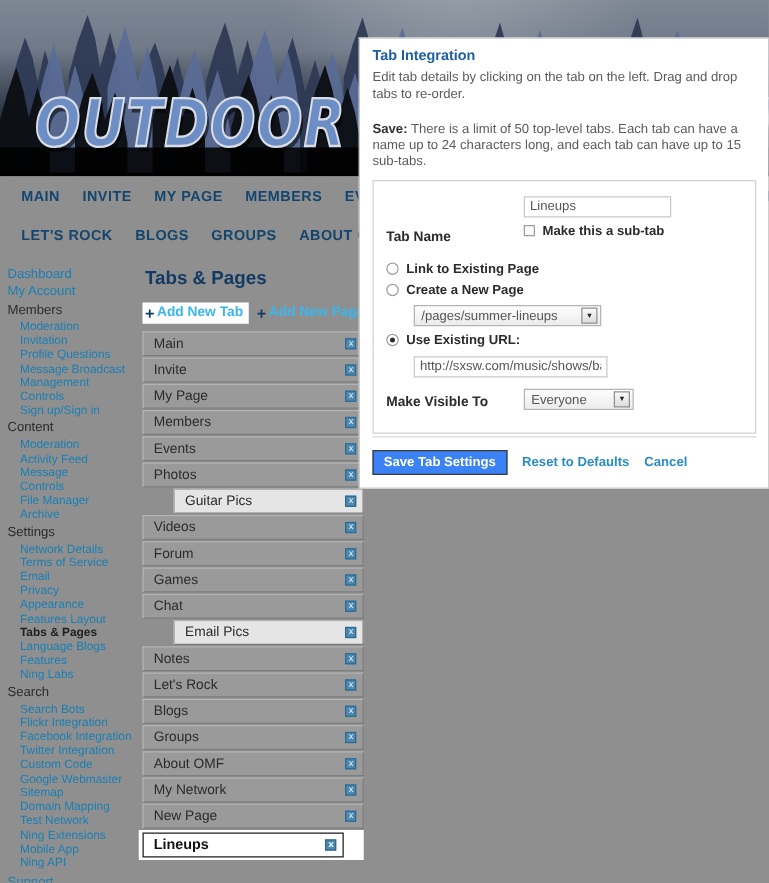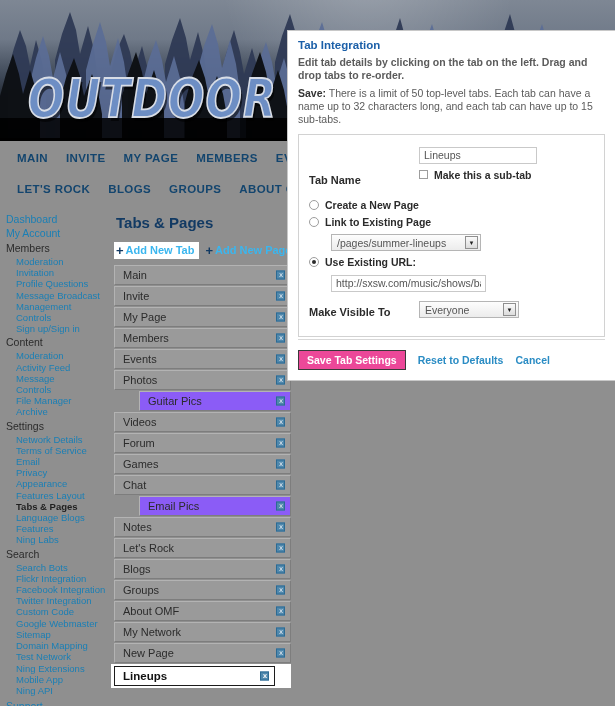--- a/index.html
+++ b/index.html
@@ -132,21 +132,21 @@
     height: 20px;
     margin-bottom: 1px;
     background: #9a9a9a;
     border: 1px solid #b3b3b3;
     border-right-color:#7d7d7d; border-bottom-color:#7d7d7d;
     display: flex; align-items: center;
     padding-left: 8px;
     color: #2b2b2b;
     font-size: 11px;
   }
-  .tab-item.sub { margin-left: 25px; background:#8b5cf6;align-items:center; }
+  .tab-item.sub { margin-left: 25px; background:#e5e5e5;align-items:center; }
   .tab-item.selected-wrap {
     background:#ffffff;
     border: none;
     padding: 0;
     height: 24px;
     margin-left: -3px;
     padding: 2px 16px 2px 3px;
   }
   .tab-item.selected-wrap .inner {
     flex: 1;
@@ -173,21 +173,21 @@
   .panel {
     position: absolute;
     left: 287px; top: 30px;
     width: 328px;
     background: #ffffff;
     border: 1px solid #c8c8c8;
     border-right: none;
     padding: 8px 10px 10px 10px;
   }
   .panel h2 { margin: 0 0 5px 0; color: #1b5fa8; font-size: 11.5px; font-weight: bold; }
-  .panel p.desc { margin: 0 0 5px 0; color: #5b5b5b; font-size: 10.5px; line-height: 13px; font-weight: bold; }
+  .panel p.desc { margin: 0 0 15px 0; color: #5b5b5b; font-size: 10.5px; line-height: 13px; }
   .panel p.note { margin: 0 0 8px 0; color: #5b5b5b; font-size: 10.5px; line-height: 13px; }
   .panel p.note b { color: #333; }
 
   .form-box { border: 1px solid #d2d2d2; padding: 10px 8px 10px 10px; }
   .form-row { display: flex; margin-bottom: 8px; align-items: flex-end; }
   .form-label { flex: 0 0 110px; font-size: 11px; color: #2b2b2b; font-weight: bold; padding-top: 2px; }
   .form-field { flex: 1; }
 
   input.txt {
     font-family: "Liberation Sans", sans-serif;
@@ -215,36 +215,36 @@
   .indent { margin-left: 22px; }
 
   .sel-box {
     display: inline-flex; align-items: center; justify-content: space-between;
     border: 1px solid #b5b5b5;
     background: linear-gradient(180deg,#fdfdfd,#ececec);
     font-size: 10.5px; color: #555;
     height: 17px; padding: 0 2px 0 5px;
     width: 150px;
   }
-  .sel-box.small { width: 100px; }
+  .sel-box.small { width: 88px; }
   .sel-arrow {
     width: 13px; height: 13px;
     border: 1px solid #8f8f8f;
     background: linear-gradient(180deg,#fafafa,#dcdcdc);
     display:flex; align-items:center; justify-content:center;
     font-size: 6px; color:#222; line-height:1;
   }
 
   .panel-actions {
     border-top: 1px solid #d8d8d8;
     margin-top: 2px; padding-top: 10px;
     display: flex; align-items: center; gap: 12px;
   }
   .btn-save {
-    background: #ec4899; color: #ffffff;
+    background: #3b82f6; color: #ffffff;
     font-size: 10.5px; font-weight: bold;
     border: 1px solid #3a3a3a;
     padding: 3px 8px;
     cursor: pointer;
     font-family: "Liberation Sans", sans-serif;
   }
   .link-act { color: #2a8cc4; font-size: 10.5px; font-weight: bold; text-decoration: none; }
 </style>
 </head>
 <body>
@@ -470,43 +470,43 @@
             <span class="close-x">x</span>
           </div>
         </div>
       </div>
     </div>
   </div>
 
   <div class="panel">
     <h2>Tab Integration</h2>
     <p class="desc">Edit tab details by clicking on the tab on the left. Drag and drop tabs to re-order.</p>
-    <p class="note"><b>Save:</b><span> There is a limit of 50 top-level tabs. Each tab can have a name up to 32 characters long, and each tab can have up to 15 sub-tabs.</span></p>
+    <p class="note"><b>Save:</b><span> There is a limit of 50 top-level tabs. Each tab can have a name up to 24 characters long, and each tab can have up to 15 sub-tabs.</span></p>
 
     <div class="form-box">
       <div class="form-row">
         <div class="form-label">Tab Name</div>
         <div class="form-field">
           <input class="txt" type="text" value="Lineups" style="">
           <div class="check-line">
             <span class="box"></span>
             <span>Make this a sub-tab</span>
           </div>
         </div>
       </div>
 
       <div class="form-row">
         <div class="form-field">
           <div class="radio-line">
             <span class="radio"></span>
-            <span>Create a New Page</span>
+            <span>Link to Existing Page</span>
           </div>
           <div class="radio-line">
             <span class="radio"></span>
-            <span>Link to Existing Page</span>
+            <span>Create a New Page</span>
           </div>
           <div class="indent">
             <div class="sel-box">
               <span>/pages/summer-lineups</span>
               <span class="sel-arrow">▼</span>
             </div>
           </div>
           <div class="radio-line">
             <span class="radio sel"></span>
             <span>Use Existing URL:</span>

